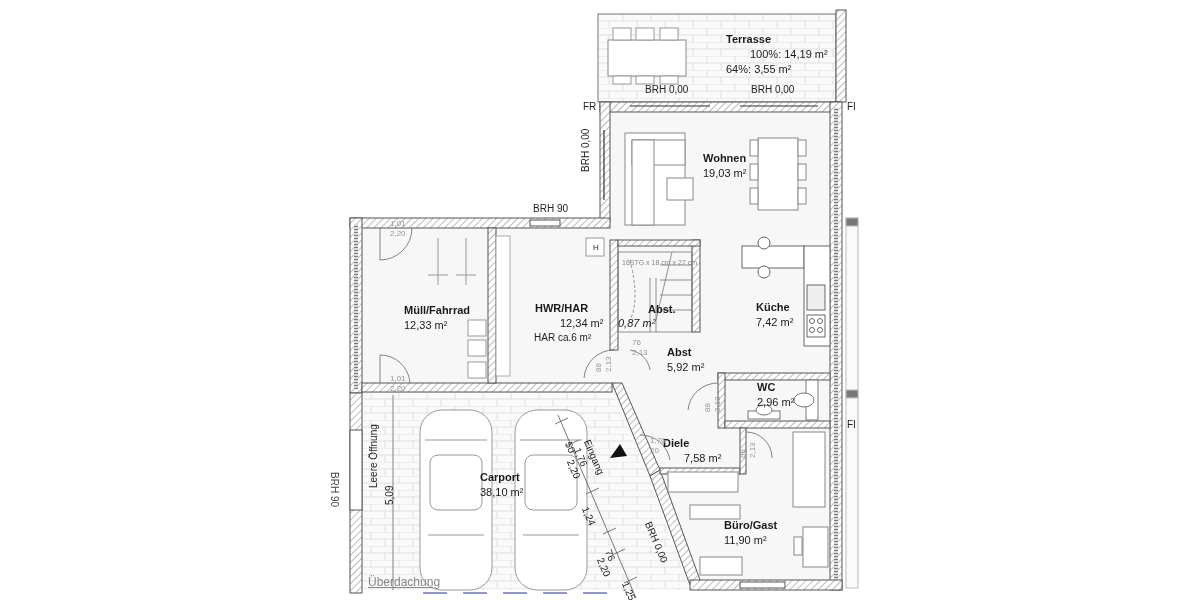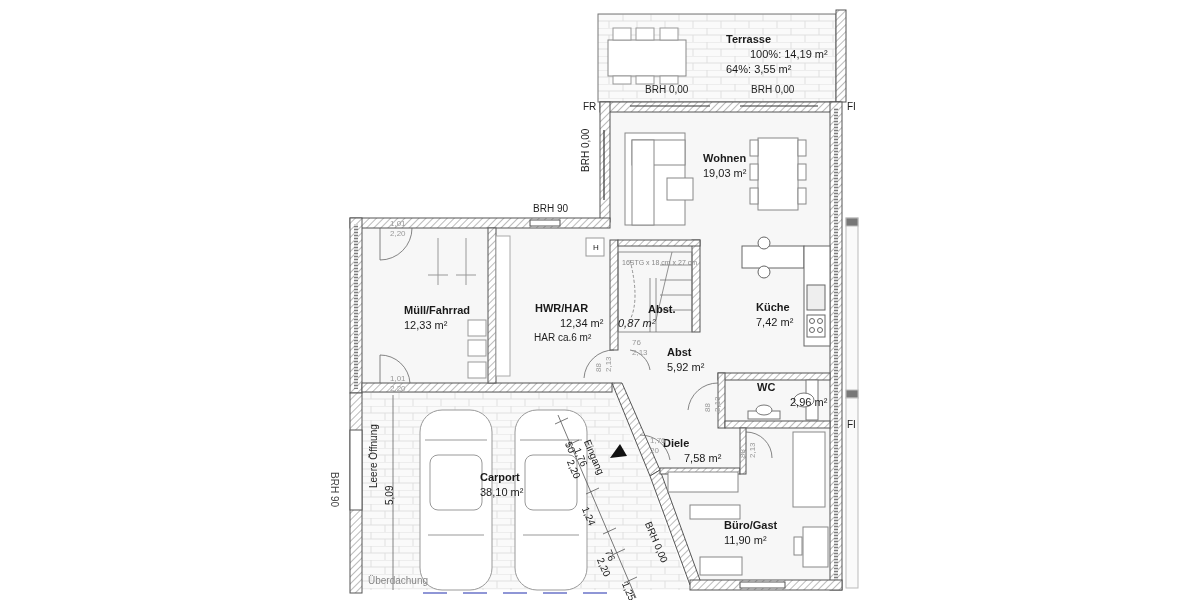--- a/index.html
+++ b/index.html
@@ -240,35 +240,35 @@
 <div class="lbl room-name" style="left:642px;top:303px;margin-left:6px;">Abst.</div>
 <div class="lbl room-area" style="left:618px;top:317px;font-style:italic;">0,87 m²</div>
 
 <div class="lbl room-name" style="left:756px;top:301px;">Küche</div>
 <div class="lbl room-area" style="left:756px;top:316px;">7,42 m²</div>
 
 <div class="lbl room-name" style="left:667px;top:346px;">Abst</div>
 <div class="lbl room-area" style="left:667px;top:361px;">5,92 m²</div>
 
 <div class="lbl room-name" style="left:757px;top:381px;">WC</div>
-<div class="lbl room-area" style="left:757px;top:396px;margin-left:33px;">2,96 m²</div>
+<div class="lbl room-area" style="left:757px;top:396px;">2,96 m²</div>
 
 <div class="lbl room-name" style="left:663px;top:437px;">Diele</div>
 <div class="lbl room-area" style="left:684px;top:452px;">7,58 m²</div>
 
 <div class="lbl room-name" style="left:480px;top:471px;">Carport</div>
 <div class="lbl room-area" style="left:480px;top:486px;">38,10 m²</div>
 
 <div class="lbl room-name" style="left:724px;top:519px;">Büro/Gast</div>
 <div class="lbl room-area" style="left:724px;top:534px;">11,90 m²</div>
 
 <div class="lbl small rot-90" style="left:368px;top:488px;">Leere Öffnung</div>
 <div class="lbl small rot-90" style="left:384px;top:505px;">5,09</div>
 <div class="lbl small rot-90" style="left:340px;top:472px;color:#444;transform:rotate(90deg);">BRH 90</div>
-<div class="lbl tiny" style="left:368px;top:575px;font-size:10px;">Überdachung</div>
+<div class="lbl tiny" style="left:368px;top:575px;font-size:12px;text-decoration:underline;">Überdachung</div>
 <div class="lbl small" style="left:592px;top:438px;transform:rotate(67deg);transform-origin:left top;">Eingang</div>
 <div class="lbl small" style="left:590px;top:505px;transform:rotate(67deg);transform-origin:left top;">1,24</div>
 <div class="lbl small" style="left:582px;top:446px;transform:rotate(67deg);transform-origin:left top;">1,76</div>
 <div class="lbl small" style="left:573px;top:440px;transform:rotate(67deg);transform-origin:left top;">50</div>
 <div class="lbl small" style="left:575px;top:458px;transform:rotate(67deg);transform-origin:left top;">2,20</div>
 <div class="lbl small" style="left:613px;top:548px;transform:rotate(67deg);transform-origin:left top;">76</div>
 <div class="lbl small" style="left:605px;top:556px;transform:rotate(67deg);transform-origin:left top;">2,20</div>
 <div class="lbl small" style="left:630px;top:580px;transform:rotate(67deg);transform-origin:left top;">1,25</div>
 <div class="lbl small" style="left:653px;top:520px;transform:rotate(67deg);transform-origin:left top;">BRH 0,00</div>
 

